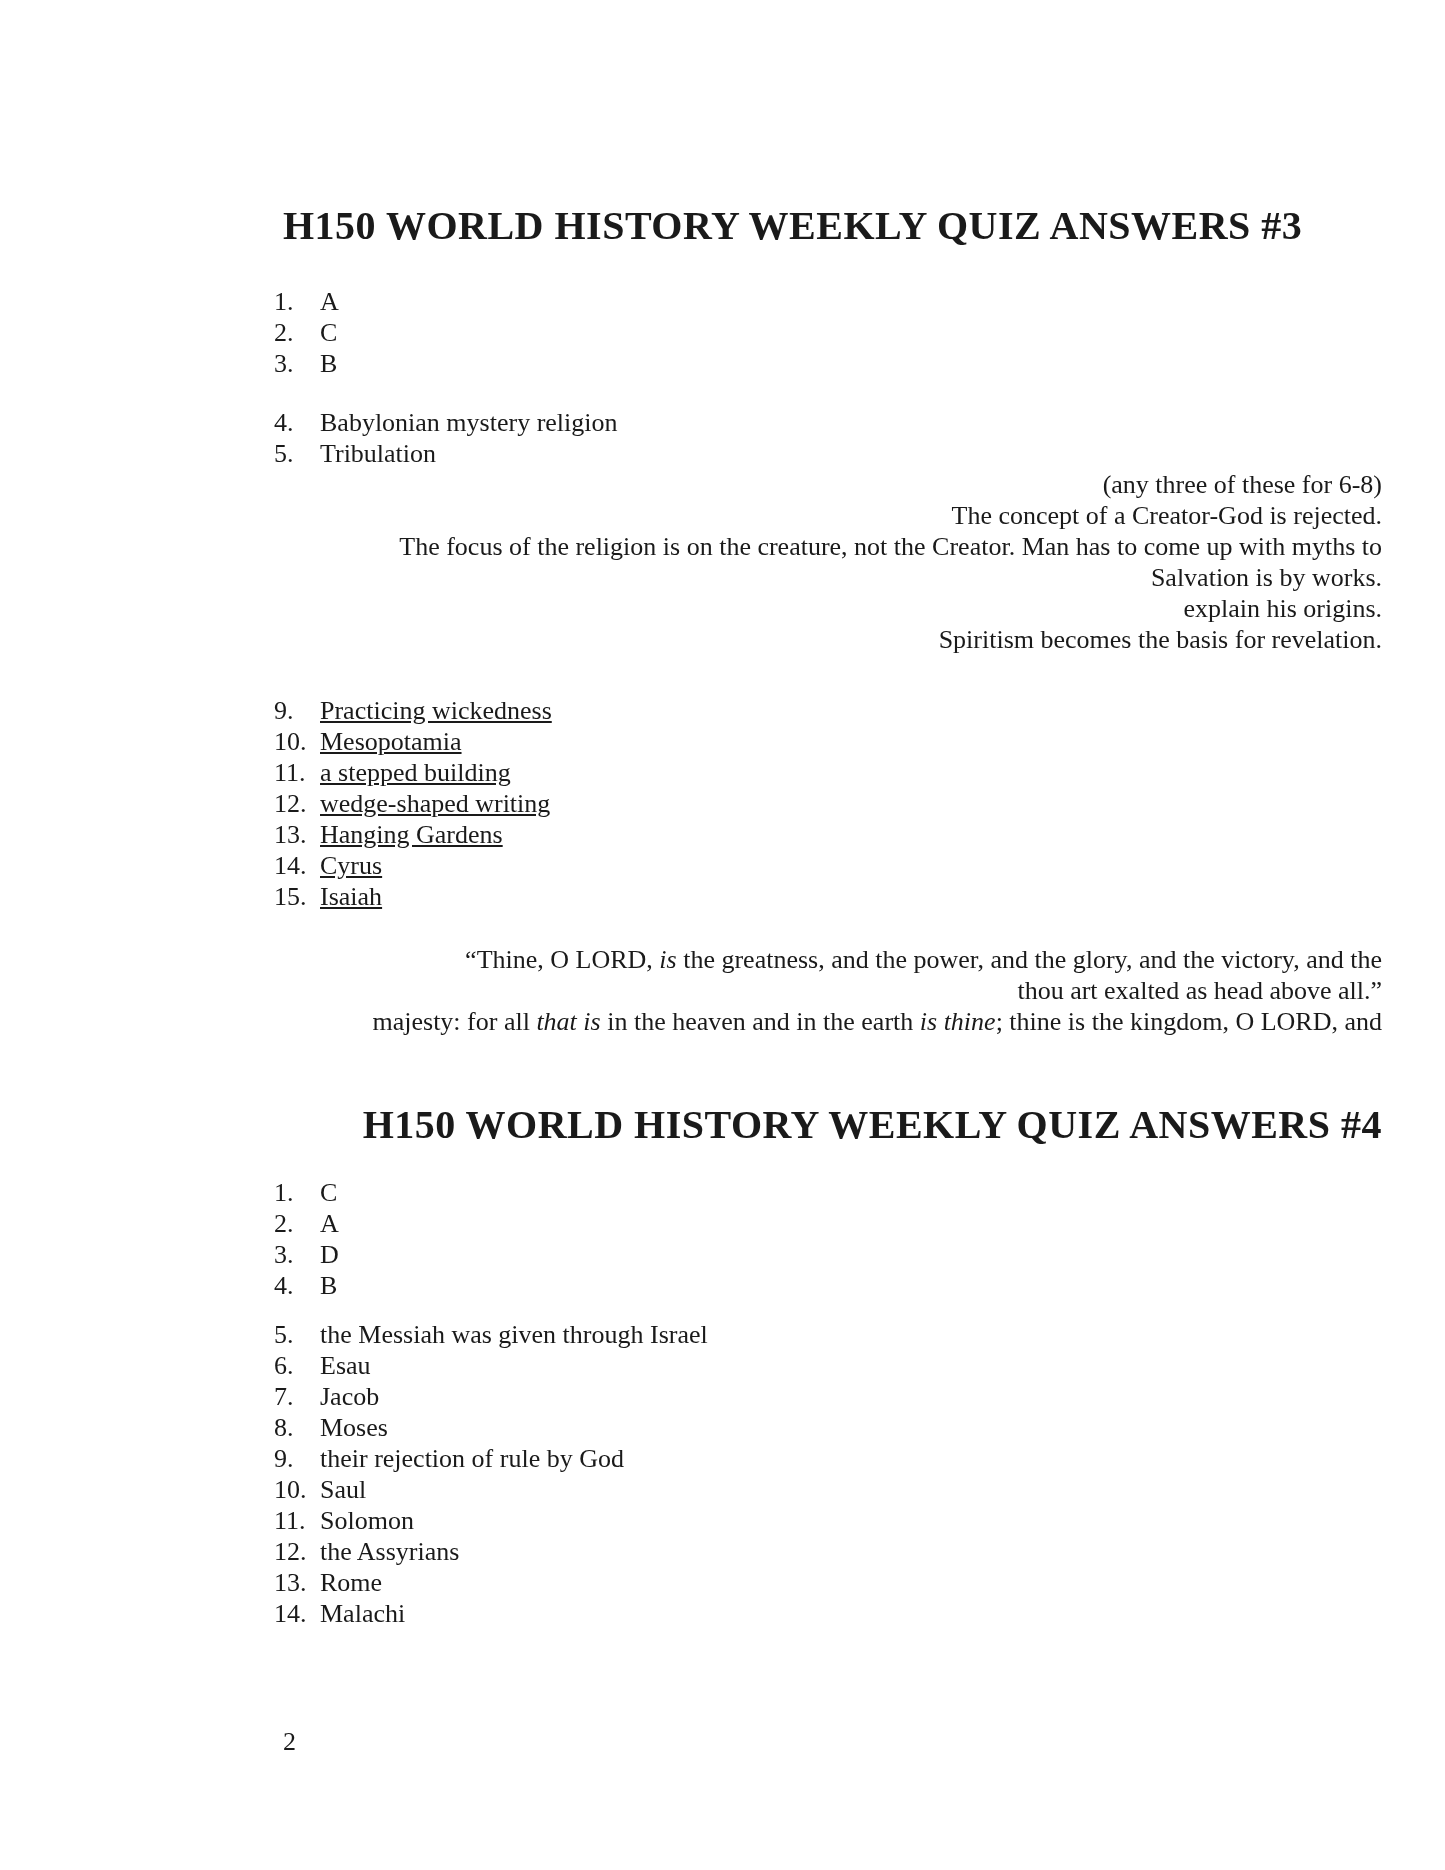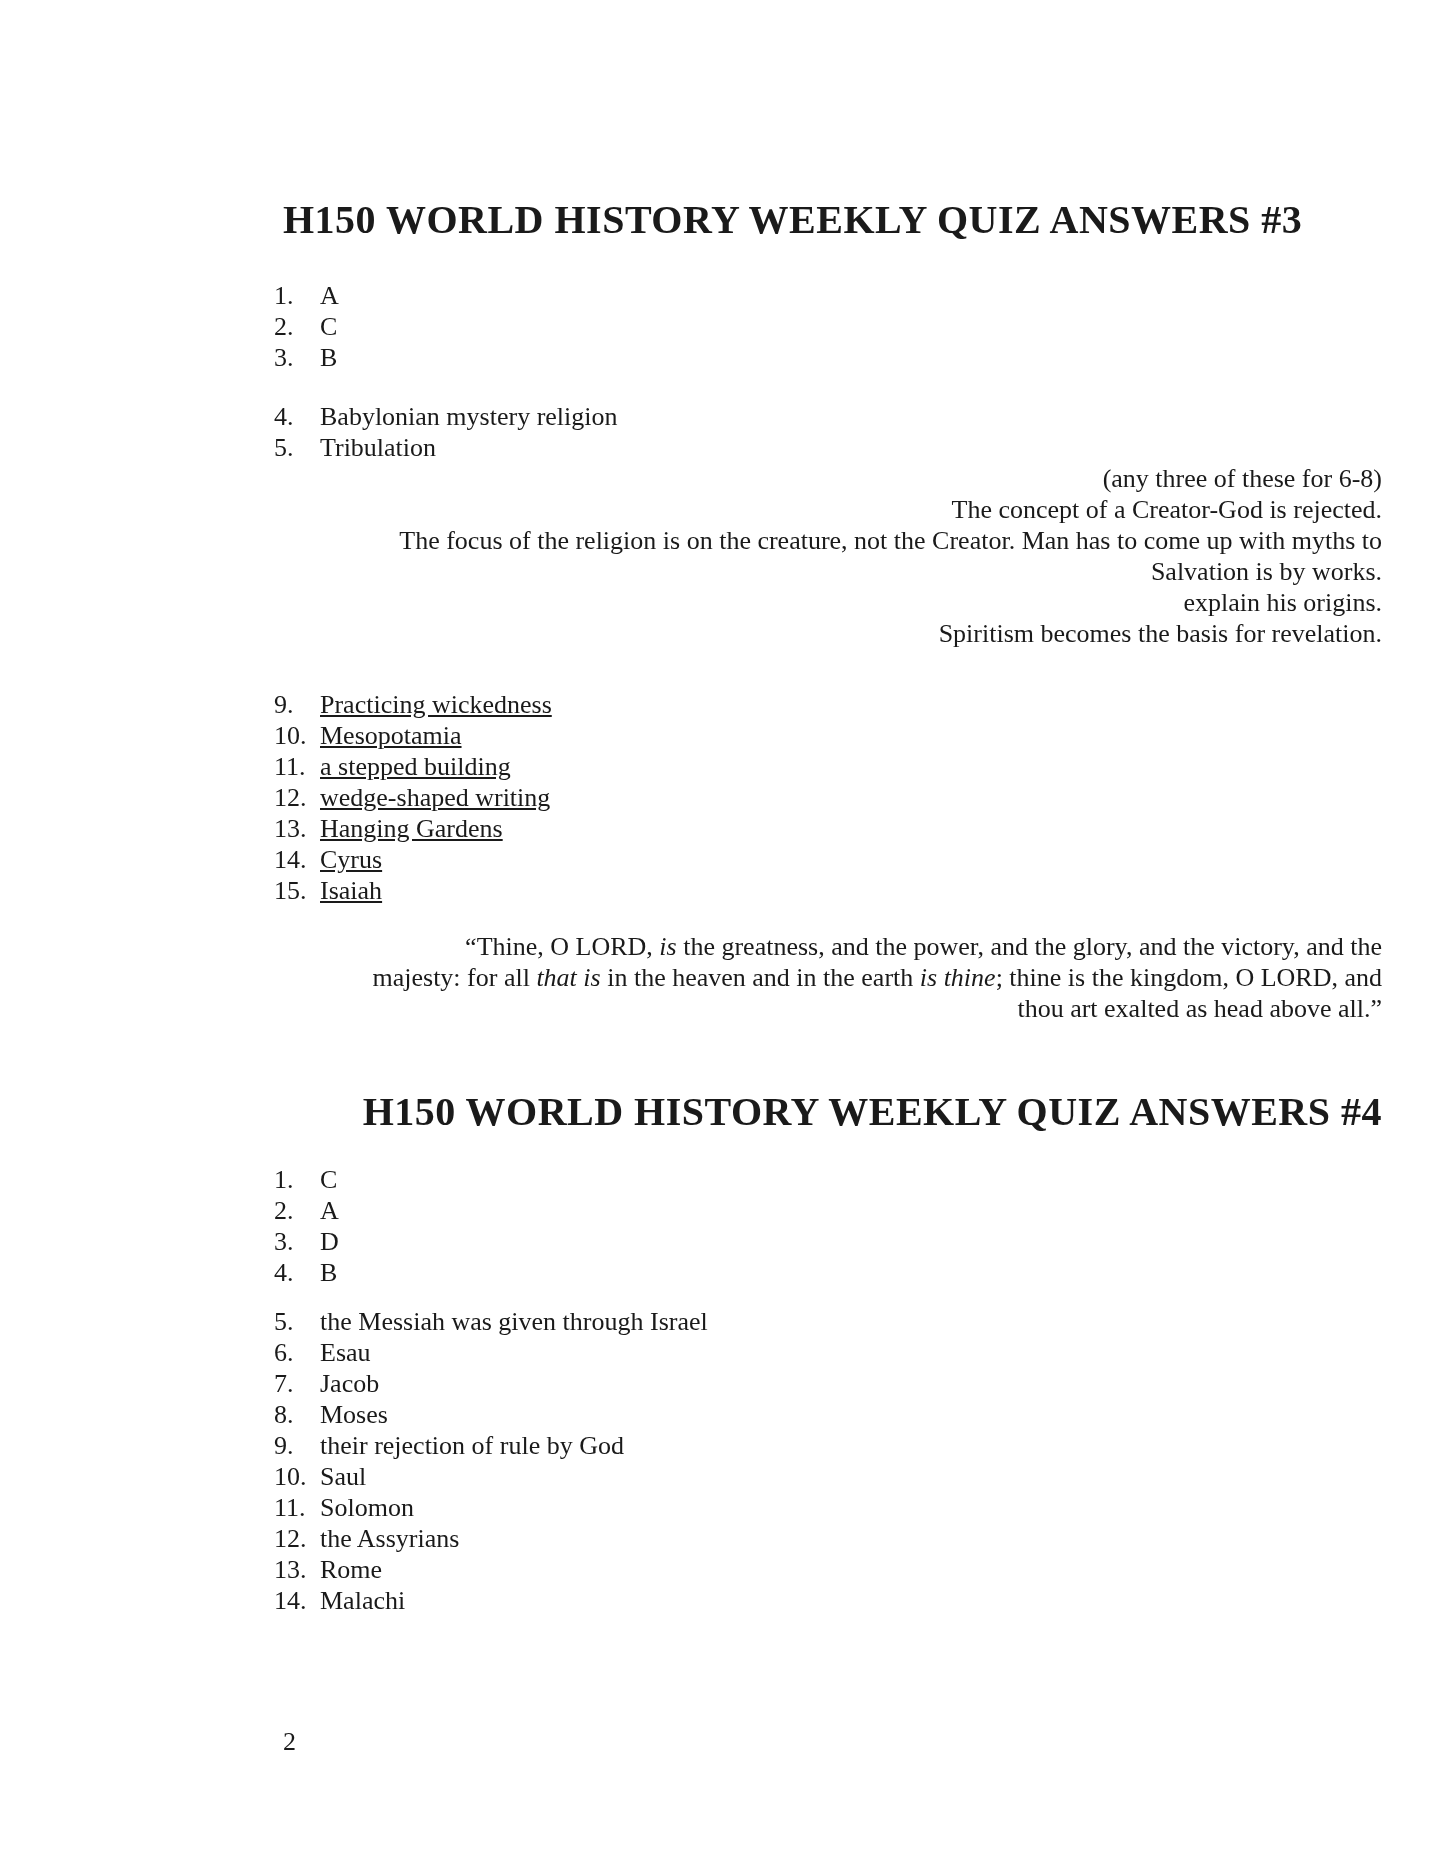--- a/index.html
+++ b/index.html
@@ -3,38 +3,38 @@
 <meta charset="utf-8">
 <style>
   html, body { margin: 0; padding: 0; }
   body {
     width: 1445px; height: 1870px;
     background: #ffffff;
     font-family: "Liberation Serif", serif;
     color: #1a1a1a;
   }
   .page { position: relative; width: 1445px; height: 1870px; background: #ffffff; overflow: hidden; }
-  .content { position: absolute; top: 0; left: 262px; width: 1120px; padding-top: 196px; }
+  .content { position: absolute; top: 6px; left: 262px; width: 1120px; padding-top: 196px; }
 
   .quiz-title {
     margin: 0 0 0 21px;
     font-size: 40px;
     line-height: 48px;
     font-weight: bold;
     letter-spacing: 0.5px;
     white-space: nowrap;
   }
   #title4 { margin-top: 64px; text-align: right; }
 
   .list { margin: 0; }
   #mc3   { margin-top: 36px; }
   #sa3   { margin-top: 28px; }
   #notes3{ margin-top: 0; }
   #more3 { margin-top: 40px; text-decoration: underline; }
-  #quote3{ margin-top: 25px; }
+  #quote3{ margin-top: 32px; }
   #mc4   { margin-top: 28px; }
   #sa4   { margin-top: 18px; }
 
   .row { line-height: 31px; font-size: 26px; }
   .num { display: inline-block; width: 46px; margin-left: 12px; }
   .ans { }
 
   .notes .line, .quote .line { line-height: 31px; font-size: 26px; text-align: right; }
   .quote .italic { font-style: italic; }
 
@@ -77,22 +77,22 @@
       <div class="row"><span class="num">10.</span><span class="ans">Mesopotamia</span></div>
       <div class="row"><span class="num">11.</span><span class="ans">a stepped building</span></div>
       <div class="row"><span class="num">12.</span><span class="ans">wedge-shaped writing</span></div>
       <div class="row"><span class="num">13.</span><span class="ans">Hanging Gardens</span></div>
       <div class="row"><span class="num">14.</span><span class="ans">Cyrus</span></div>
       <div class="row"><span class="num">15.</span><span class="ans">Isaiah</span></div>
     </div>
 
     <div class="quote" id="quote3">
       <div class="line"><span>“Thine, O LORD, </span><span class="italic">is</span><span> the greatness, and the power, and the glory, and the victory, and the</span></div>
+      <div class="line"><span>thou art exalted as head above all.”</span></div>
       <div class="line"><span>majesty: for all </span><span class="italic">that is</span><span> in the heaven and in the earth </span><span class="italic">is thine</span><span>; thine is the kingdom, O LORD, and</span></div>
-      <div class="line"><span>thou art exalted as head above all.”</span></div>
     </div>
 
     <h1 class="quiz-title" id="title4">H150 WORLD HISTORY WEEKLY QUIZ ANSWERS #4</h1>
 
     <div class="list" id="mc4">
       <div class="row"><span class="num">1.</span><span class="ans">C</span></div>
       <div class="row"><span class="num">2.</span><span class="ans">A</span></div>
       <div class="row"><span class="num">3.</span><span class="ans">D</span></div>
       <div class="row"><span class="num">4.</span><span class="ans">B</span></div>
     </div>

